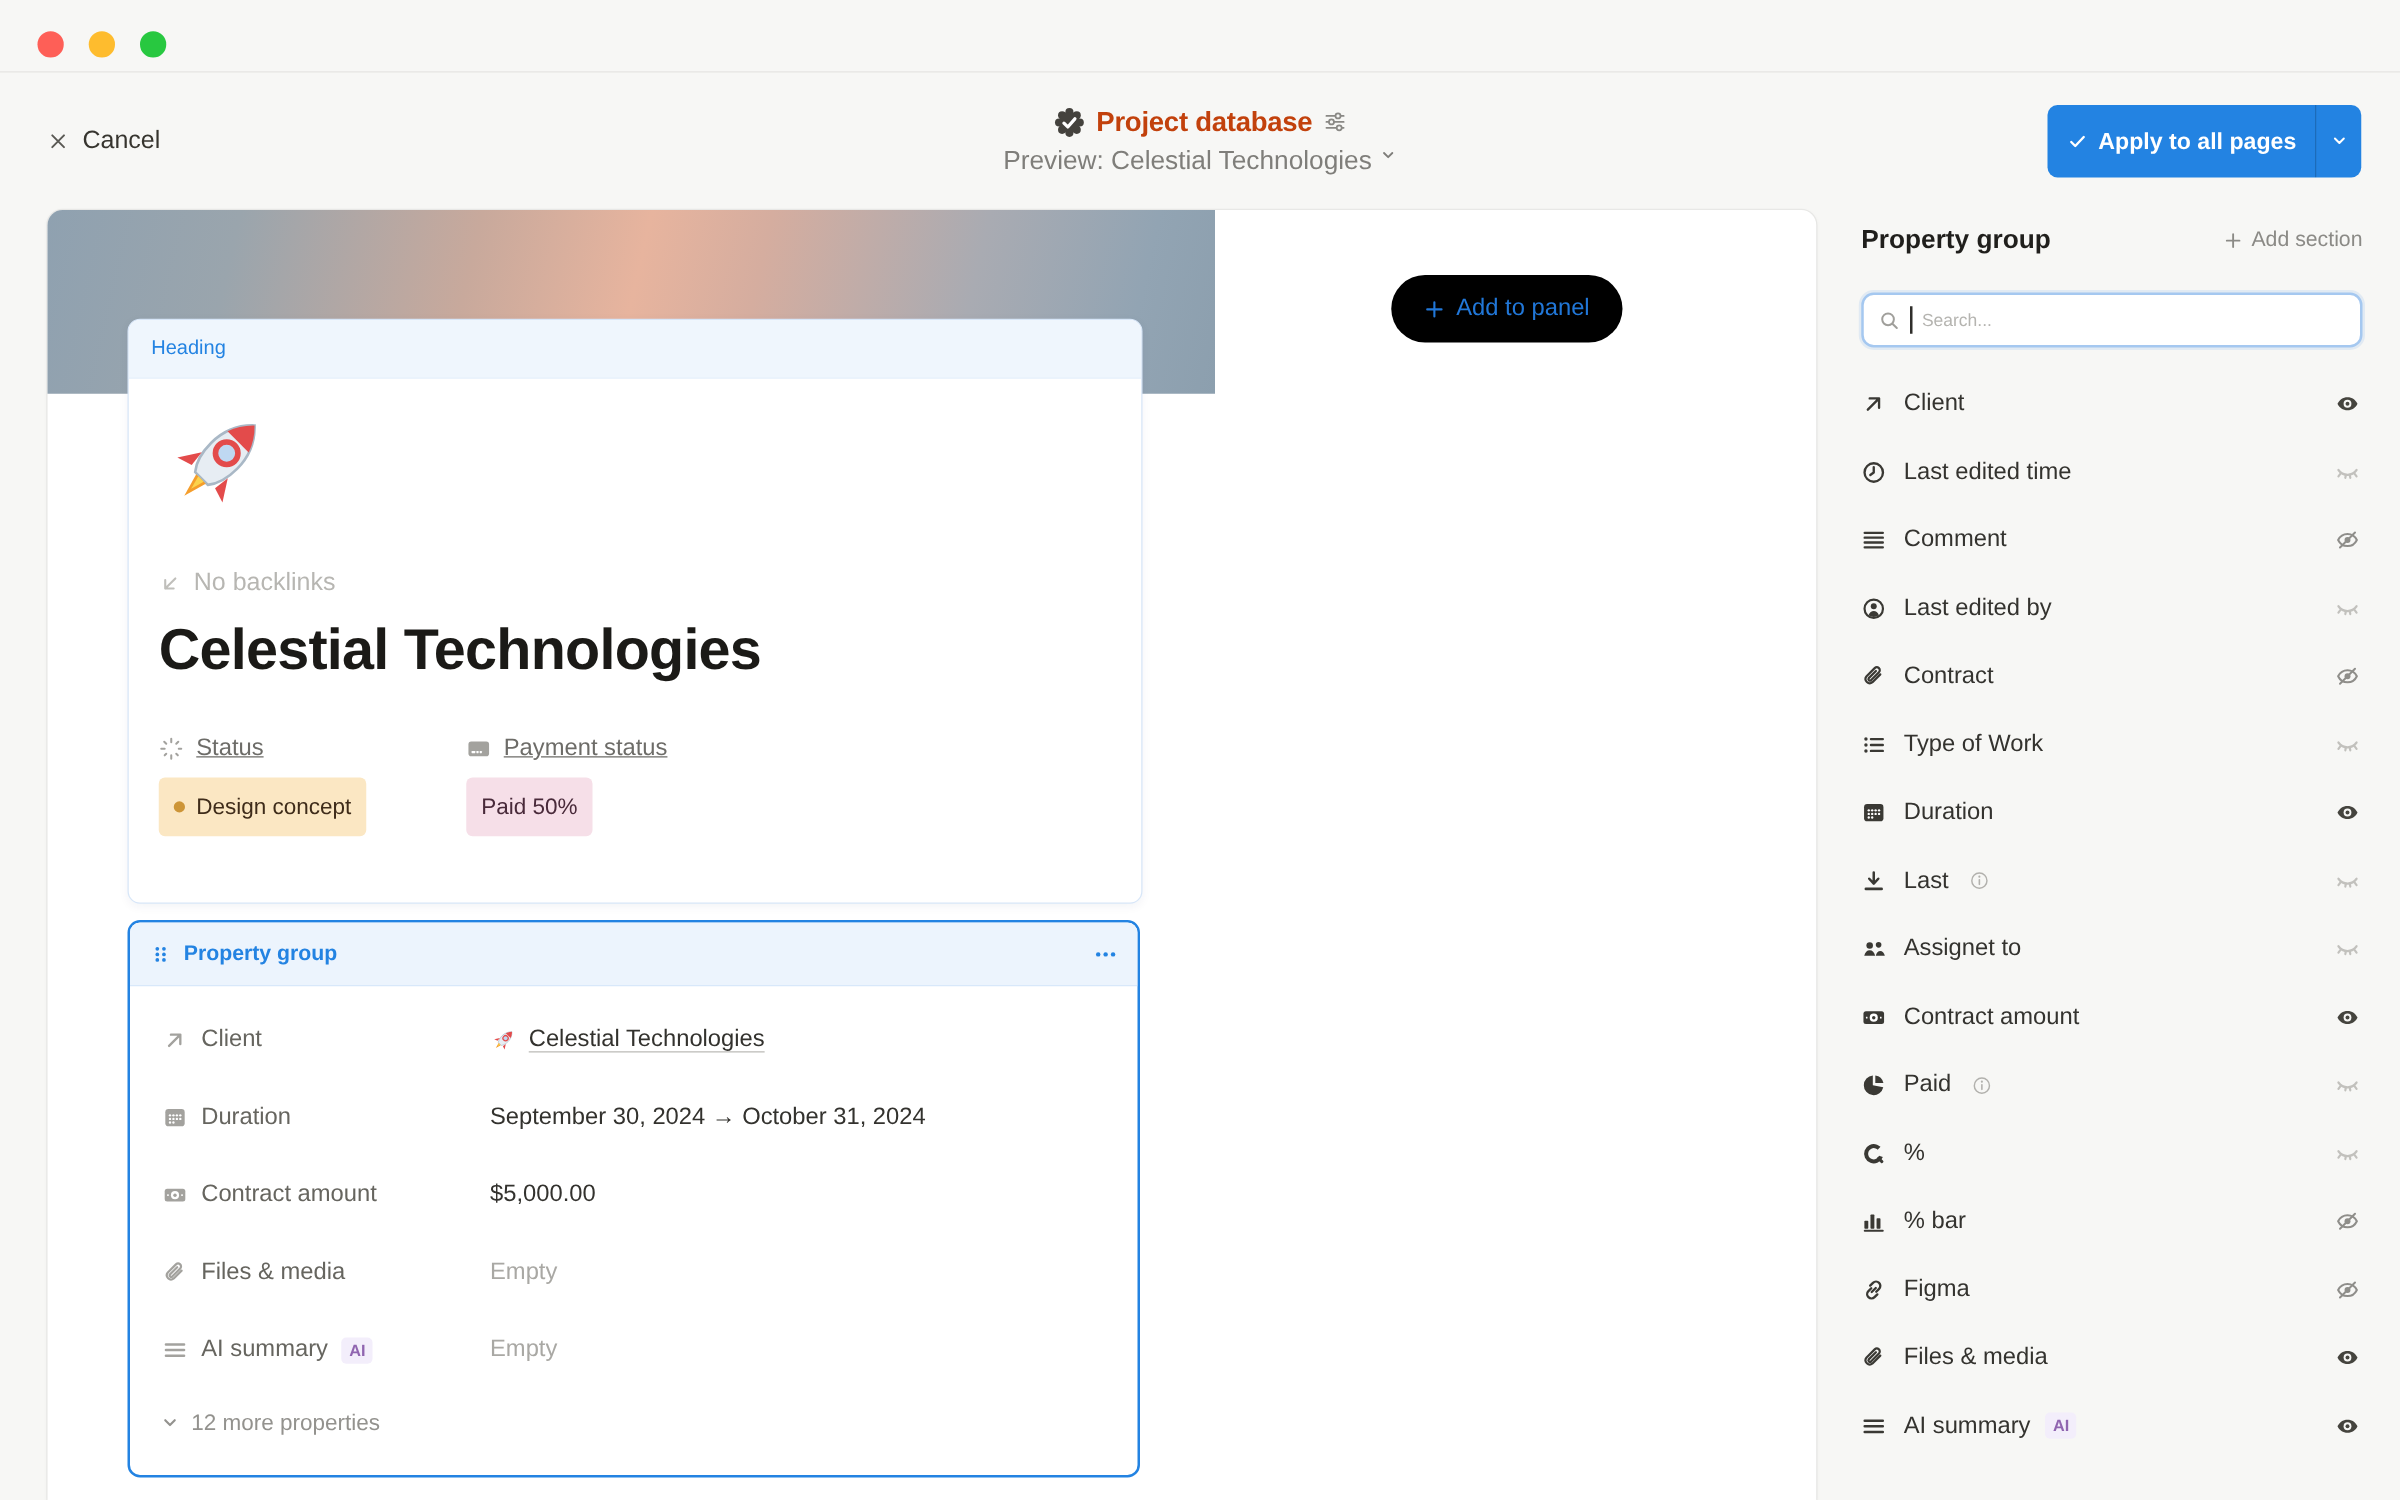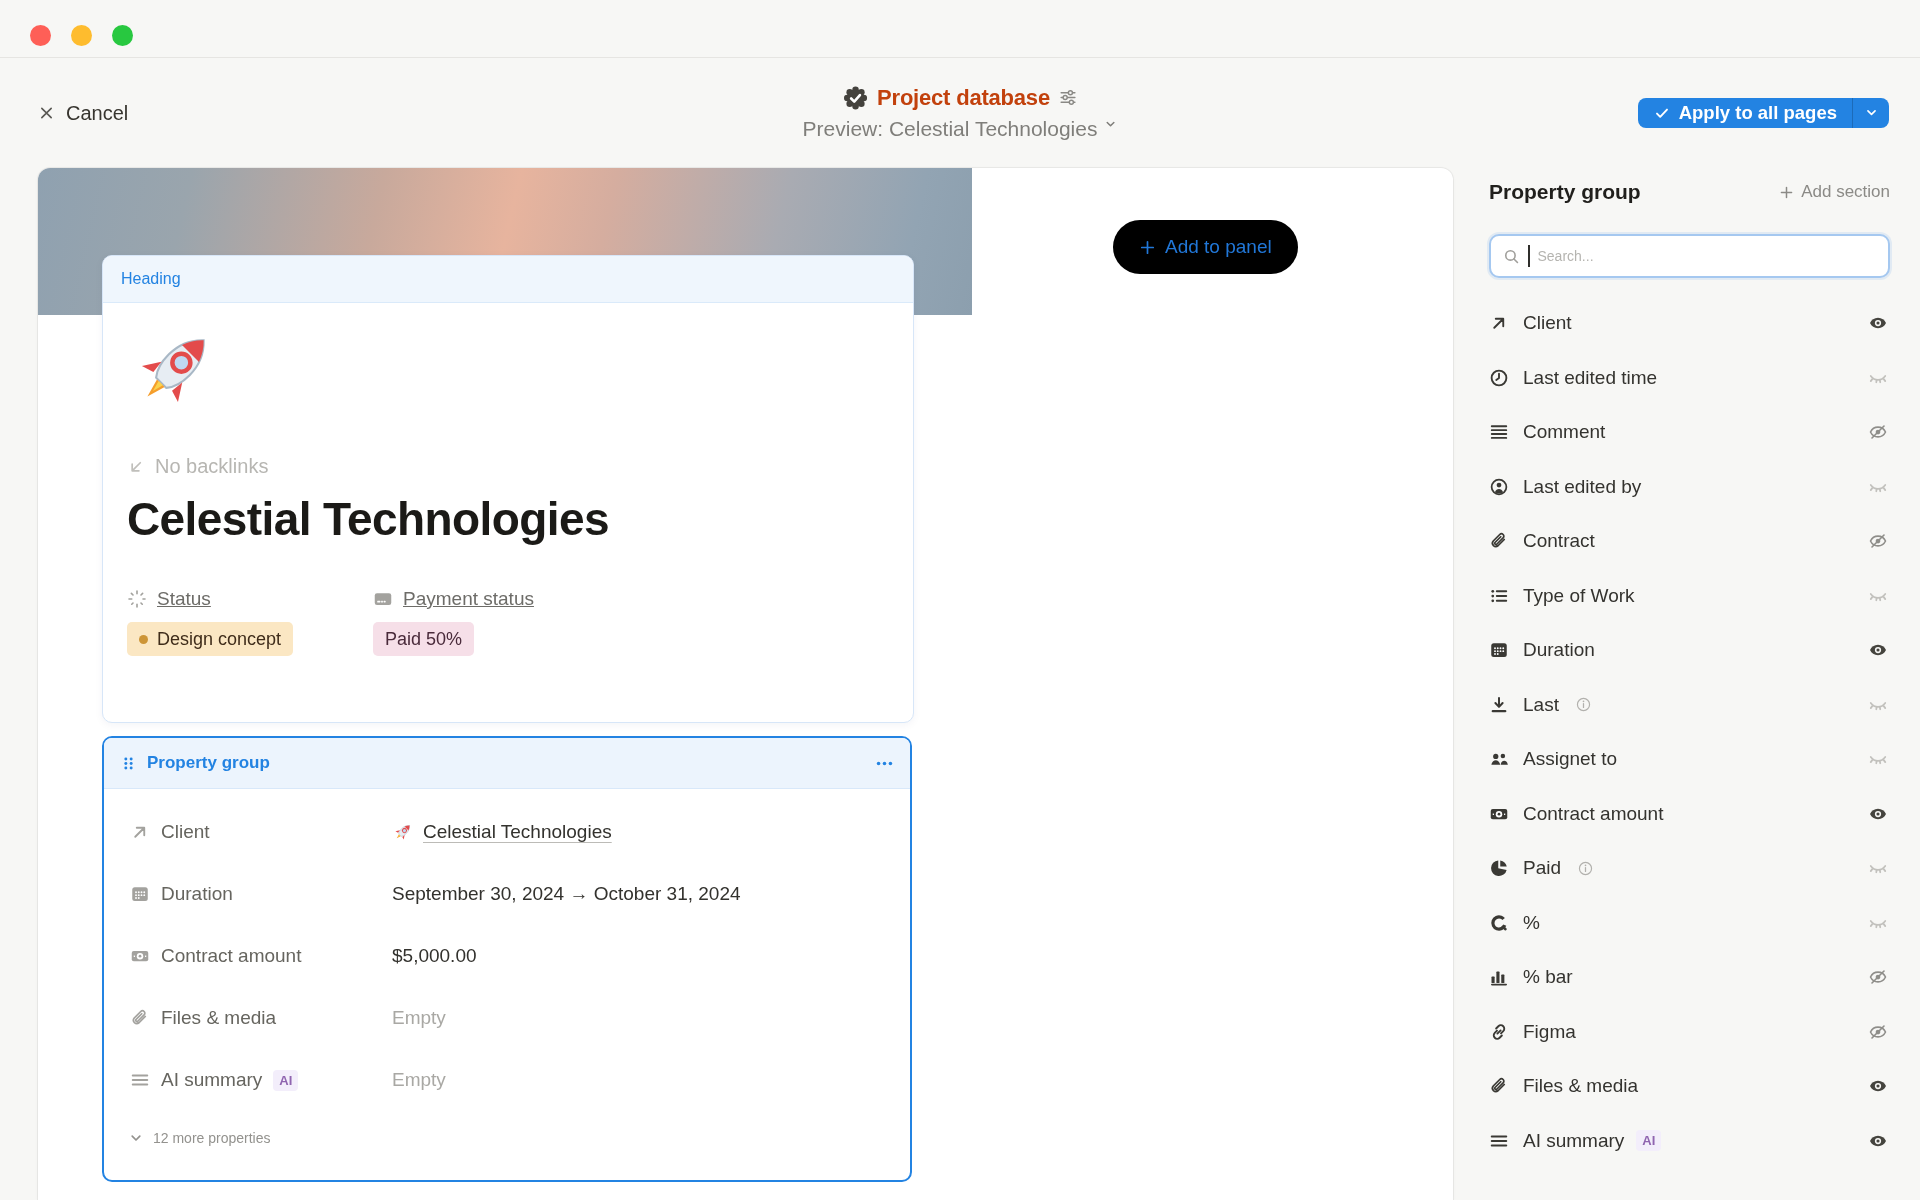--- a/index.html
+++ b/index.html
@@ -24,21 +24,21 @@
   .titlewrap{position:absolute;left:50%;top:50%;transform:translate(-50%,-50%);text-align:center;}
   .titlerow{display:flex;align-items:center;justify-content:center;gap:9px;}
   .titlerow .seal{width:26px;height:26px;}
   .titlerow h1{margin:0;font-size:22px;font-weight:700;color:#c2410c;letter-spacing:-.2px;}
   .titlerow .sliders{width:19px;height:19px;color:#8a8985;}
   .previewrow{margin-top:6px;display:flex;justify-content:center;gap:6px;
               font-size:21px;color:#7f7e7a;}
   .previewrow .ic{width:14px;height:14px;color:#7f7e7a;}
   .applybtn{position:absolute;right:31px;top:50%;transform:translateY(-50%);
             display:flex;align-items:stretch;background:var(--accent,#2383e2);color:#fff;
-            border-radius:8px;height:30px;overflow:hidden;}
+            border-radius:8px;height:58px;overflow:hidden;}
   .applymain{display:flex;align-items:center;gap:9px;padding:0 15px 0 16px;font-size:18.5px;font-weight:600;}
   .applymain .ic{width:16px;height:16px;color:#fff;}
   .applycaret{display:flex;align-items:center;justify-content:center;width:36px;
               border-left:1px solid rgba(0,0,0,.18);}
   .applycaret .ic{width:15px;height:15px;color:#fff;}
 
   
   .panel{position:absolute;left:38px;top:168px;width:1415px;height:1032px;background:#fff;
          border-radius:12px 12px 0 0;box-shadow:0 0 0 1px rgba(0,0,0,.05),0 1px 4px rgba(0,0,0,.04);}
   .cover{position:absolute;left:0;top:0;width:934px;height:147px;border-radius:12px 0 0 0;
@@ -58,21 +58,21 @@
   .hbody{padding:0 24px;}
   .rocketbig{width:96px;height:96px;margin-top:18px;}
   .backlinks{margin-top:38px;display:flex;align-items:center;gap:10px;color:#b7b6b2;font-size:20px;}
   .backlinks .ic{width:18px;height:18px;color:#c0bfbb;}
   .ptitle{margin-top:14px;font-size:46px;font-weight:700;color:#1b1a17;letter-spacing:-.6px;}
   .cols{margin-top:42px;display:flex;}
   .col1{width:246px;}
   .plabrow{display:flex;align-items:center;gap:10px;font-size:19px;color:#6d6c68;text-decoration:underline;}
   .plabrow .ic{width:20px;height:20px;color:#a3a29e;}
   .pillrow{margin-top:12px;}
-  .pill{display:inline-flex;align-items:center;gap:9px;height:34px;padding:0 12px;border-radius:5px;font-size:18px;}
+  .pill{display:inline-flex;align-items:center;gap:9px;height:47px;padding:0 12px;border-radius:5px;font-size:18px;}
   .pill.status{background:var(--status-pill-bg,#fbe7c3);color:var(--status-pill-text,#3f2c1a);}
   .pill .dot{width:9px;height:9px;border-radius:50%;background:var(--status-dot,#cd9537);}
   .pill.payment{background:var(--payment-pill-bg,#f6dfe8);color:var(--payment-pill-text,#492a3a);}
 
   
   .pcard{position:absolute;left:64px;top:568px;width:810px;height:446px;background:#fff;
          border:2px solid var(--accent,#2383e2);border-radius:10px;box-sizing:border-box;overflow:hidden;}
   .pband{height:50px;display:flex;align-items:center;gap:10px;padding:0 16px;background:#ecf4fd;
          border-bottom:1px solid rgba(35,131,226,.10);color:var(--accent,#2383e2);
          font-size:17px;font-weight:600;}
@@ -82,21 +82,21 @@
   .prow{height:62px;display:flex;align-items:center;padding:0 26px;}
   .plabel{width:262px;display:flex;align-items:center;gap:11px;flex:none;}
   .plabel .pic{width:20px;height:20px;color:#a3a29e;}
   .plt{font-size:19px;color:#66655f;}
   .aibadge{font-size:13px;font-weight:700;color:var(--ai-badge-text,#9065b0);
            background:var(--ai-badge-bg,#f3eefb);padding:3px 6px;border-radius:4px;}
   .pvalue{font-size:19px;color:#33322e;display:flex;align-items:center;gap:9px;}
   .pvalue.empty{color:#a9a8a4;}
   .vrocket{width:22px;height:22px;}
   .vlink{text-decoration:underline;text-decoration-color:#bcbbb7;text-underline-offset:4px;font-weight:500;}
-  .morep{height:54px;display:flex;align-items:center;gap:9px;padding:0 24px;color:#93928e;font-size:14px;}
+  .morep{height:54px;display:flex;align-items:center;gap:9px;padding:0 24px;color:#93928e;font-size:18px;}
   .morep .ic{width:16px;height:16px;color:#93928e;}
 
   
   .sidebar{position:absolute;left:1489px;top:171px;width:401px;}
   .shead{display:flex;align-items:center;justify-content:space-between;height:42px;}
   .stitle{font-size:21px;font-weight:700;color:#201f1c;}
   .addsec{display:flex;align-items:center;gap:7px;color:#8b8a86;font-size:17px;}
   .addsec .ic{width:15px;height:15px;color:#8b8a86;}
   .search{margin-top:21px;height:40px;background:#fff;border:2px solid #a5c8f0;border-radius:10px;
           box-shadow:0 0 0 2px rgba(35,131,226,.10);display:flex;align-items:center;gap:8px;padding:0 12px;}

